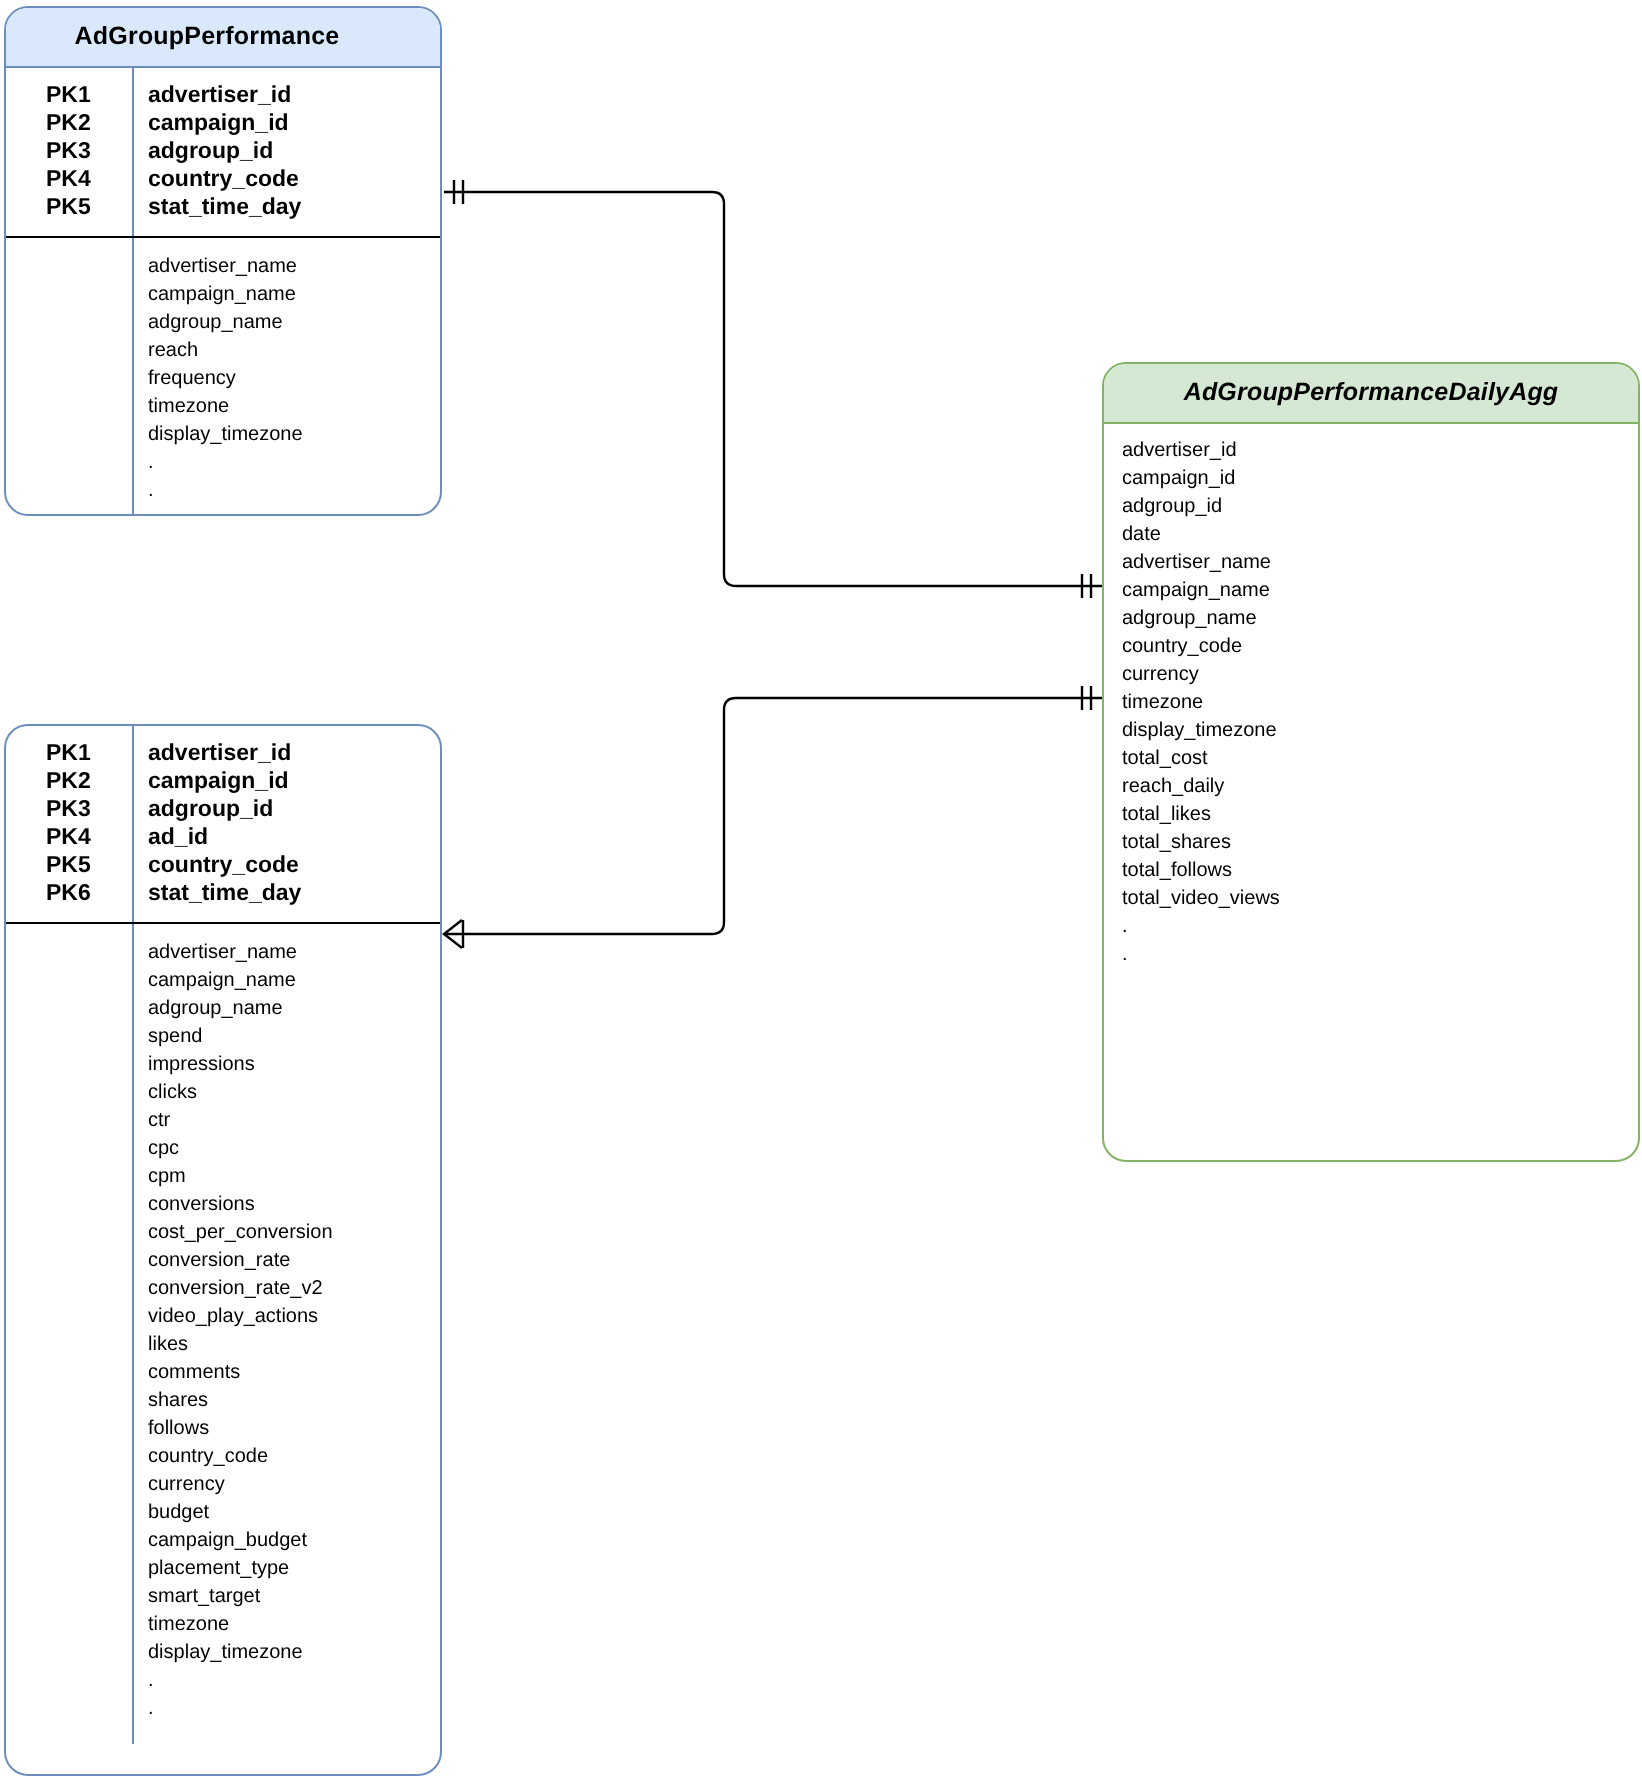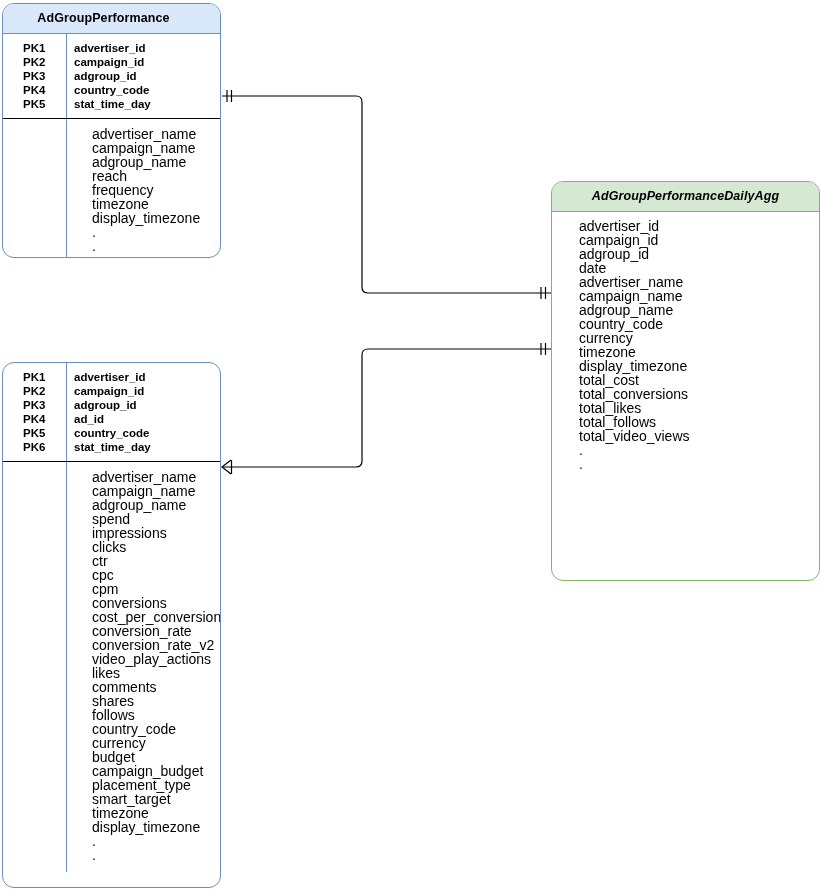--- a/index.html
+++ b/index.html
@@ -111,25 +111,24 @@
     box-sizing: border-box;
     width: 63px;
     flex: 0 0 63px;
   }
   .nonkey-col {
     box-sizing: border-box;
     flex: 1 1 auto;
     padding: 8px 0 10px 8px;
   }
   .field {
-    font-size: 14px;
+    font-size: 10px;
     color: #000;
     line-height: 14px;
     white-space: nowrap;
-    margin-left: 18px;
   }
 
   
   .green .field-list {
     padding: 7px 0 10px 9px;
   }
 
   
   svg.links {
     position: absolute;
@@ -262,22 +261,23 @@
         <div class="field">adgroup_id</div>
         <div class="field">date</div>
         <div class="field">advertiser_name</div>
         <div class="field">campaign_name</div>
         <div class="field">adgroup_name</div>
         <div class="field">country_code</div>
         <div class="field">currency</div>
         <div class="field">timezone</div>
         <div class="field">display_timezone</div>
         <div class="field">total_cost</div>
-        <div class="field">total_conversions</div>
+        <div class="field">reach_daily</div>
         <div class="field">total_likes</div>
+        <div class="field">total_shares</div>
         <div class="field">total_follows</div>
         <div class="field">total_video_views</div>
         <div class="field">.</div>
         <div class="field">.</div>
       </div>
     </div>
   </div>
 
   <svg class="links" viewBox="0 0 821 894">
 

